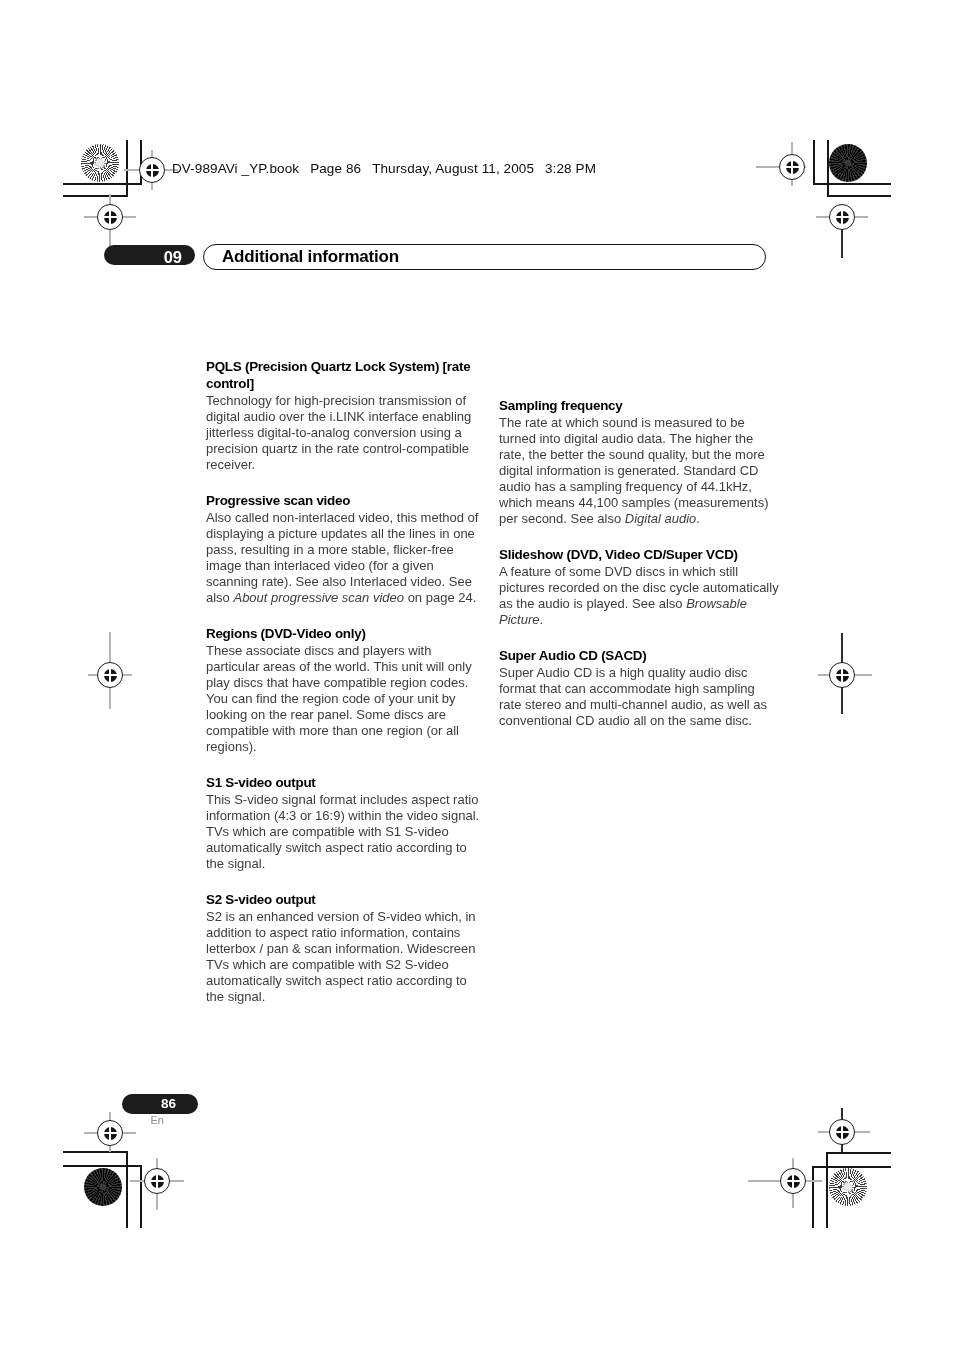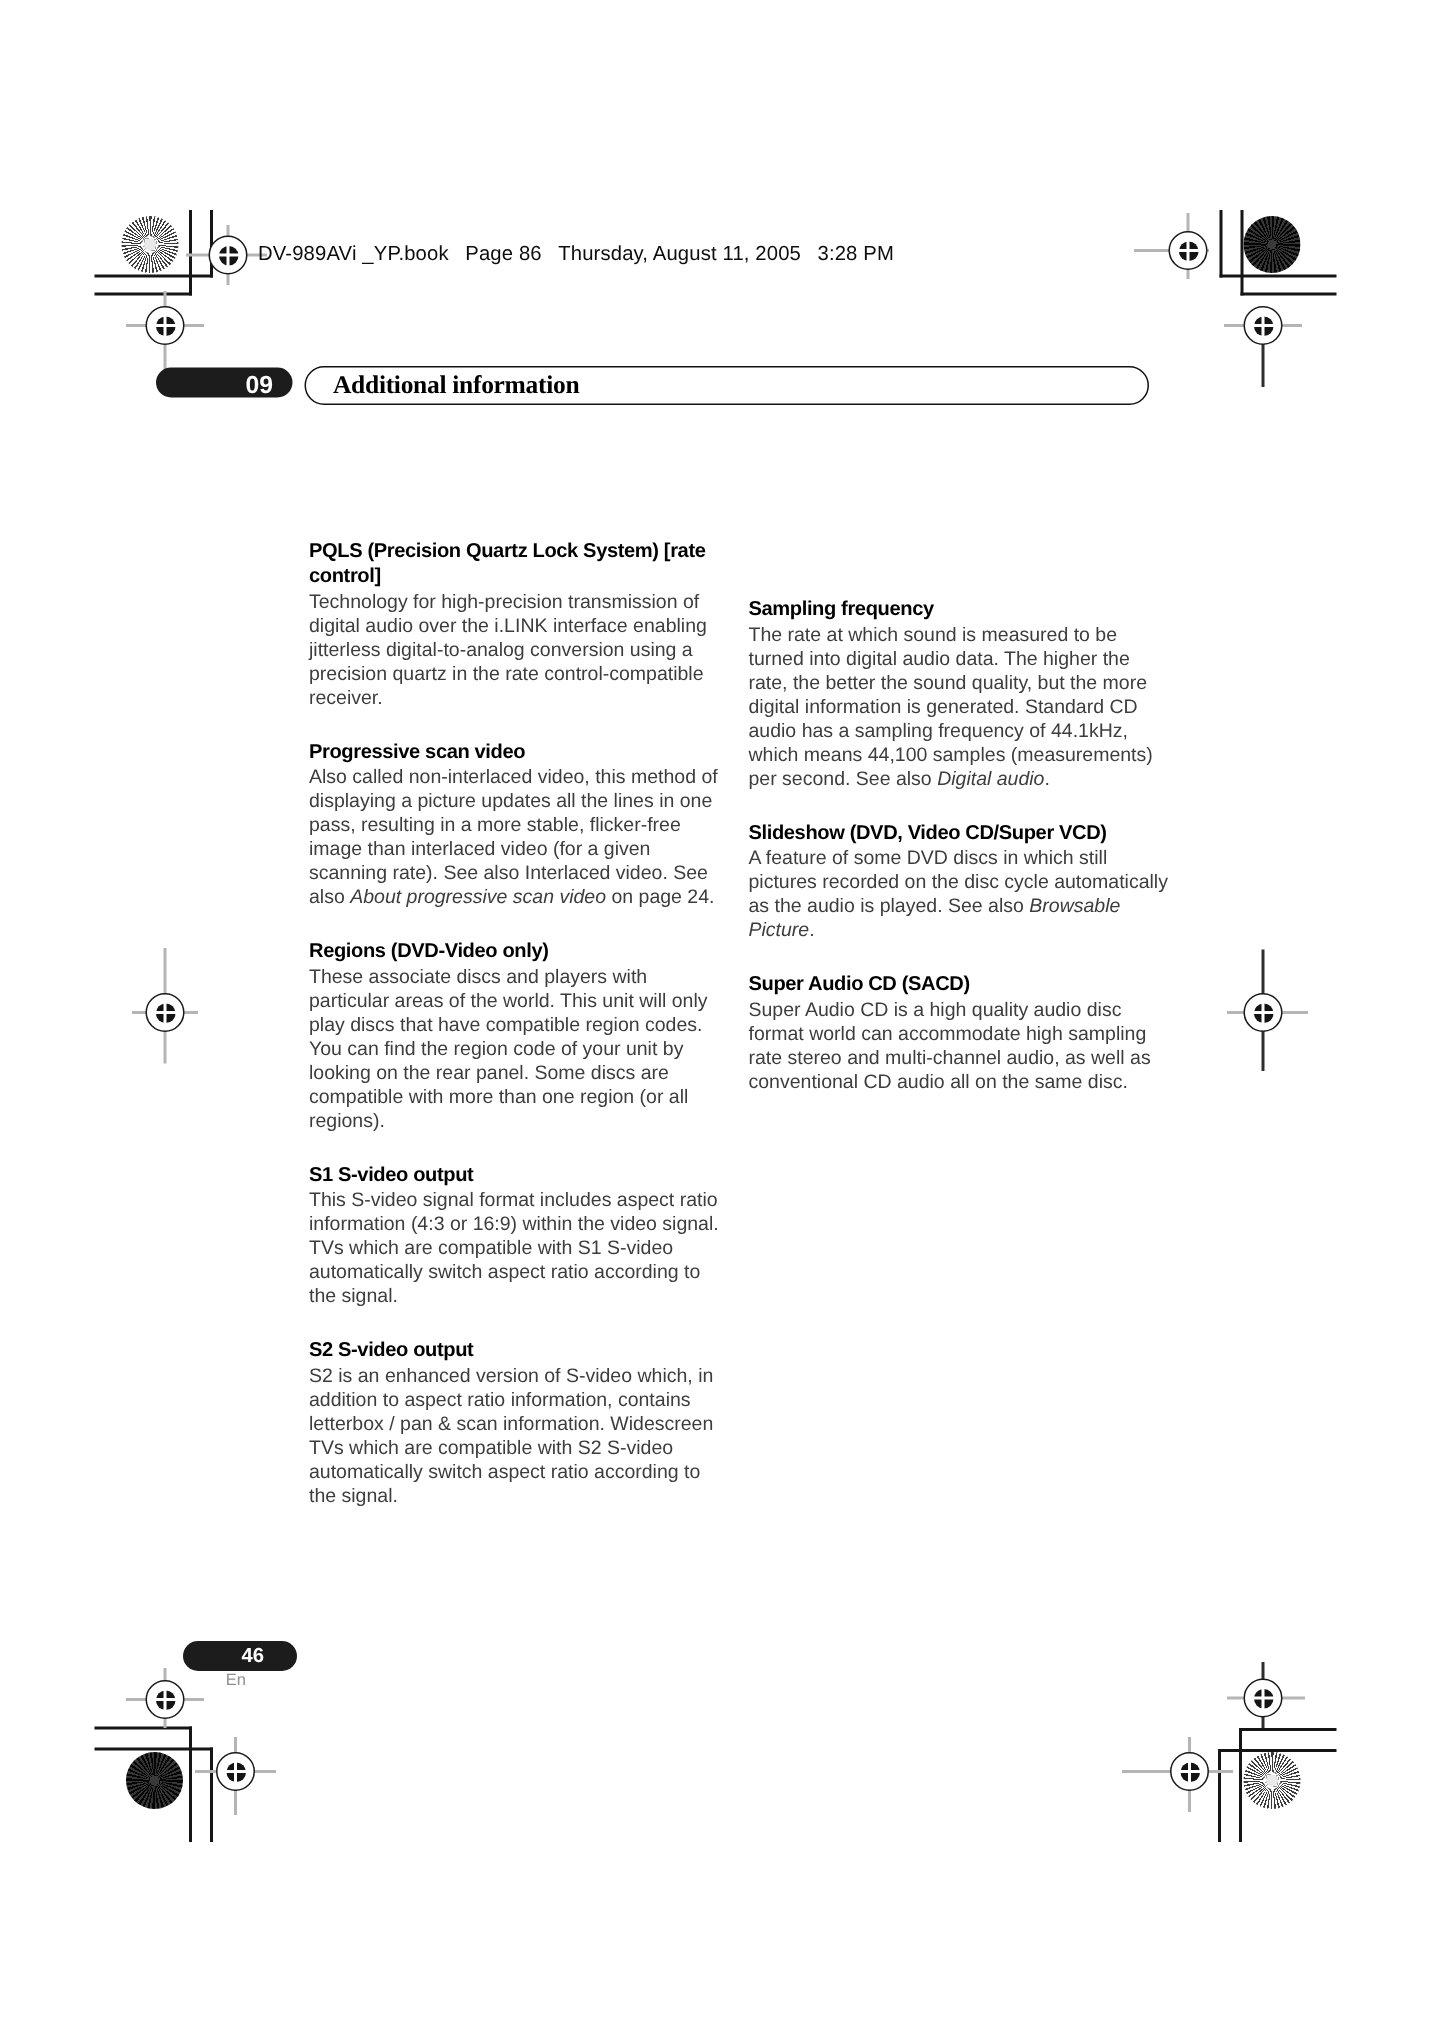--- a/index.html
+++ b/index.html
@@ -37,21 +37,21 @@
   
   .doc-header{position:absolute;left:172px;top:161px;display:flex;gap:11px;
     font-size:13.5px;color:#0d0d0d;letter-spacing:.1px;white-space:nowrap;}
   .chapter-bar{position:absolute;left:0;top:244px;}
   .chapter-badge{position:absolute;left:104px;top:1px;width:91px;height:20px;
     background:var(--badge-bg);border-radius:13px;color:var(--badge-text);
     font-weight:bold;font-size:16.5px;line-height:24px;text-align:right;
     padding-right:13px;box-sizing:border-box;}
   .chapter-title-box{position:absolute;left:203px;top:0;width:563px;height:26px;
     border:1.8px solid #121212;border-radius:13px;box-sizing:border-box;
-    display:flex;align-items:center;padding-left:18px;font-family:Liberation Serif, serif;}
+    display:flex;align-items:center;padding-left:18px;}
   .chapter-title-box span{font-weight:bold;font-size:17px;color:#000;letter-spacing:-0.2px;}
   
   .col{position:absolute;top:358px;}
   .col-left{left:206px;width:276px;}
   .col-right{left:499px;width:280px;margin-top:39px;}
   .entry{margin:0 0 19px 0;}
   .entry h3{margin:0 0 1px 0;font-size:13.4px;line-height:17px;font-weight:bold;
     color:var(--heading-text);letter-spacing:-0.25px;}
   .entry p{margin:0;font-size:13px;line-height:16px;color:var(--body-text);}
   .entry p em{font-style:italic;}
@@ -170,22 +170,22 @@
       <section class="entry">
         <h3>Sampling frequency</h3>
         <p>The rate at which sound is measured to be turned into digital audio data. The higher the rate, the better the sound quality, but the more digital information is generated. Standard CD audio has a sampling frequency of 44.1kHz, which means 44,100 samples (measurements) per second. See also <em>Digital audio</em>.</p>
       </section>
       <section class="entry">
         <h3>Slideshow (DVD, Video CD/Super VCD)</h3>
         <p>A feature of some DVD discs in which still pictures recorded on the disc cycle automatically as the audio is played. See also <em>Browsable Picture</em>.</p>
       </section>
       <section class="entry">
         <h3>Super Audio CD (SACD)</h3>
-        <p>Super Audio CD is a high quality audio disc format world can accommodate high sampling rate stereo and multi-channel audio, as well as conventional CD audio all on the same disc.</p>
+        <p>Super Audio CD is a high quality audio disc format that can accommodate high sampling rate stereo and multi-channel audio, as well as conventional CD audio all on the same disc.</p>
       </section>
     </div>
 
   <div class="page-pill">
-    <span>46</span>
+    <span>86</span>
   </div>
   <div class="page-lang">En</div>
 
 </div>
 
 </body></html>

